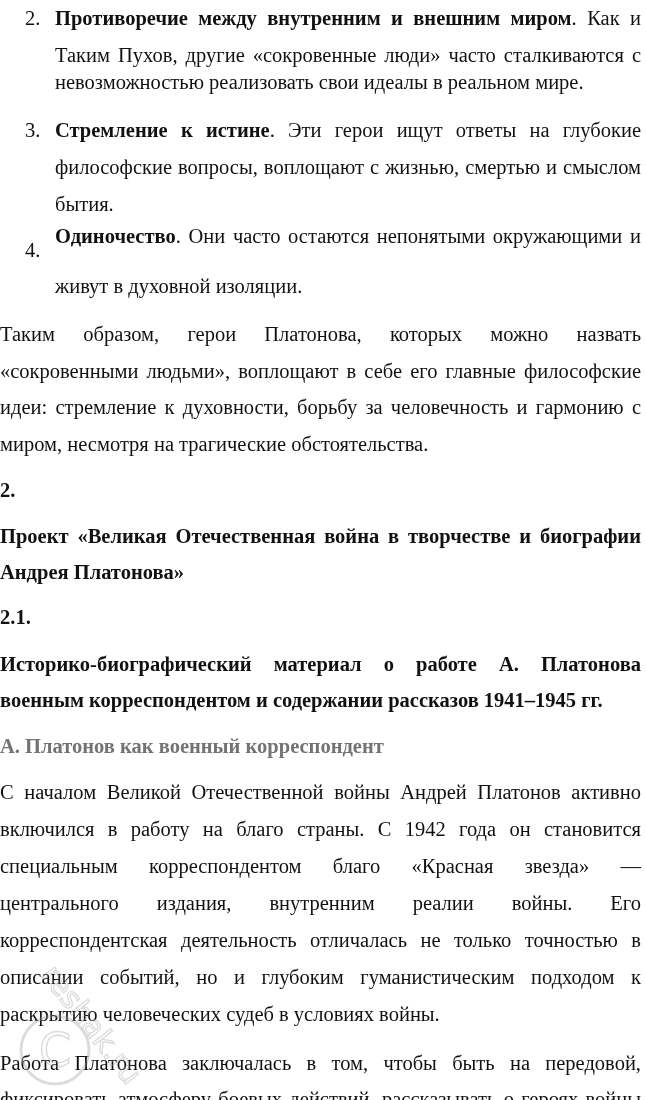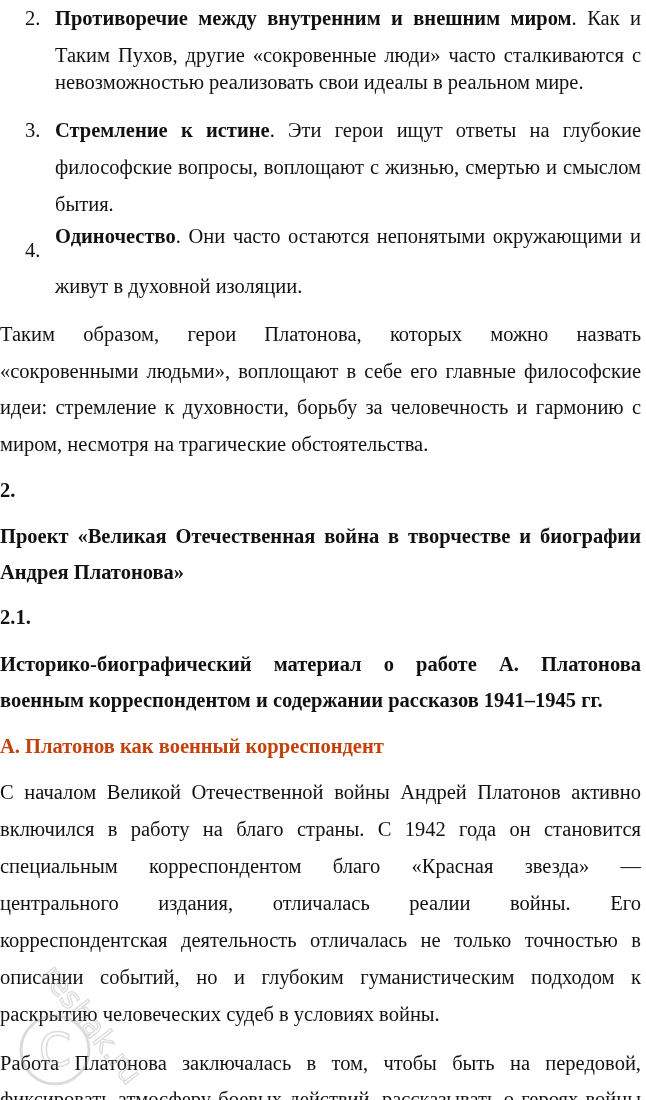--- a/index.html
+++ b/index.html
@@ -47,26 +47,26 @@
 <div class="line last" style="top:429px">миром, несмотря на трагические обстоятельства.</div>
 
 <div class="line last bold" style="top:475px">2.</div>
 <div class="line bold" style="top:521px">Проект «Великая Отечественная война в творчестве и биографии</div>
 <div class="line last bold" style="top:557px">Андрея Платонова»</div>
 
 <div class="line last bold" style="top:602px">2.1.</div>
 <div class="line bold" style="top:649px">Историко-биографический материал о работе А. Платонова</div>
 <div class="line last bold" style="top:685px">военным корреспондентом и содержании рассказов 1941–1945 гг.</div>
 
-<div class="line last bold" style="top:731px; color:#c2410c">А. Платонов как военный корреспондент</div>
+<div class="line last bold" style="top:731px; color:#737373">А. Платонов как военный корреспондент</div>
 
 <div class="line" style="top:777px">С началом Великой Отечественной войны Андрей Платонов активно</div>
 <div class="line" style="top:814px">включился в работу на благо страны. С 1942 года он становится</div>
 <div class="line" style="top:851px">специальным корреспондентом благо «Красная звезда» —</div>
-<div class="line" style="top:888px">центрального издания, отличалась реалии войны. Его</div>
+<div class="line" style="top:888px">центрального издания, внутренним реалии войны. Его</div>
 <div class="line" style="top:925px">корреспондентская деятельность отличалась не только точностью в</div>
 <div class="line" style="top:962px">описании событий, но и глубоким гуманистическим подходом к</div>
 <div class="line last" style="top:999px">раскрытию человеческих судеб в условиях войны.</div>
 
 <div class="line" style="top:1048px">Работа Платонова заключалась в том, чтобы быть на передовой,</div>
 <div class="line" style="top:1084px">фиксировать атмосферу боевых действий, рассказывать о героях войны</div>
 
 <div class="watermark">
   <svg width="150" height="160" viewBox="0 0 150 160">
     <circle cx="45" cy="115" r="34" fill="none" stroke="#9a9a9a" stroke-width="3"></circle>

